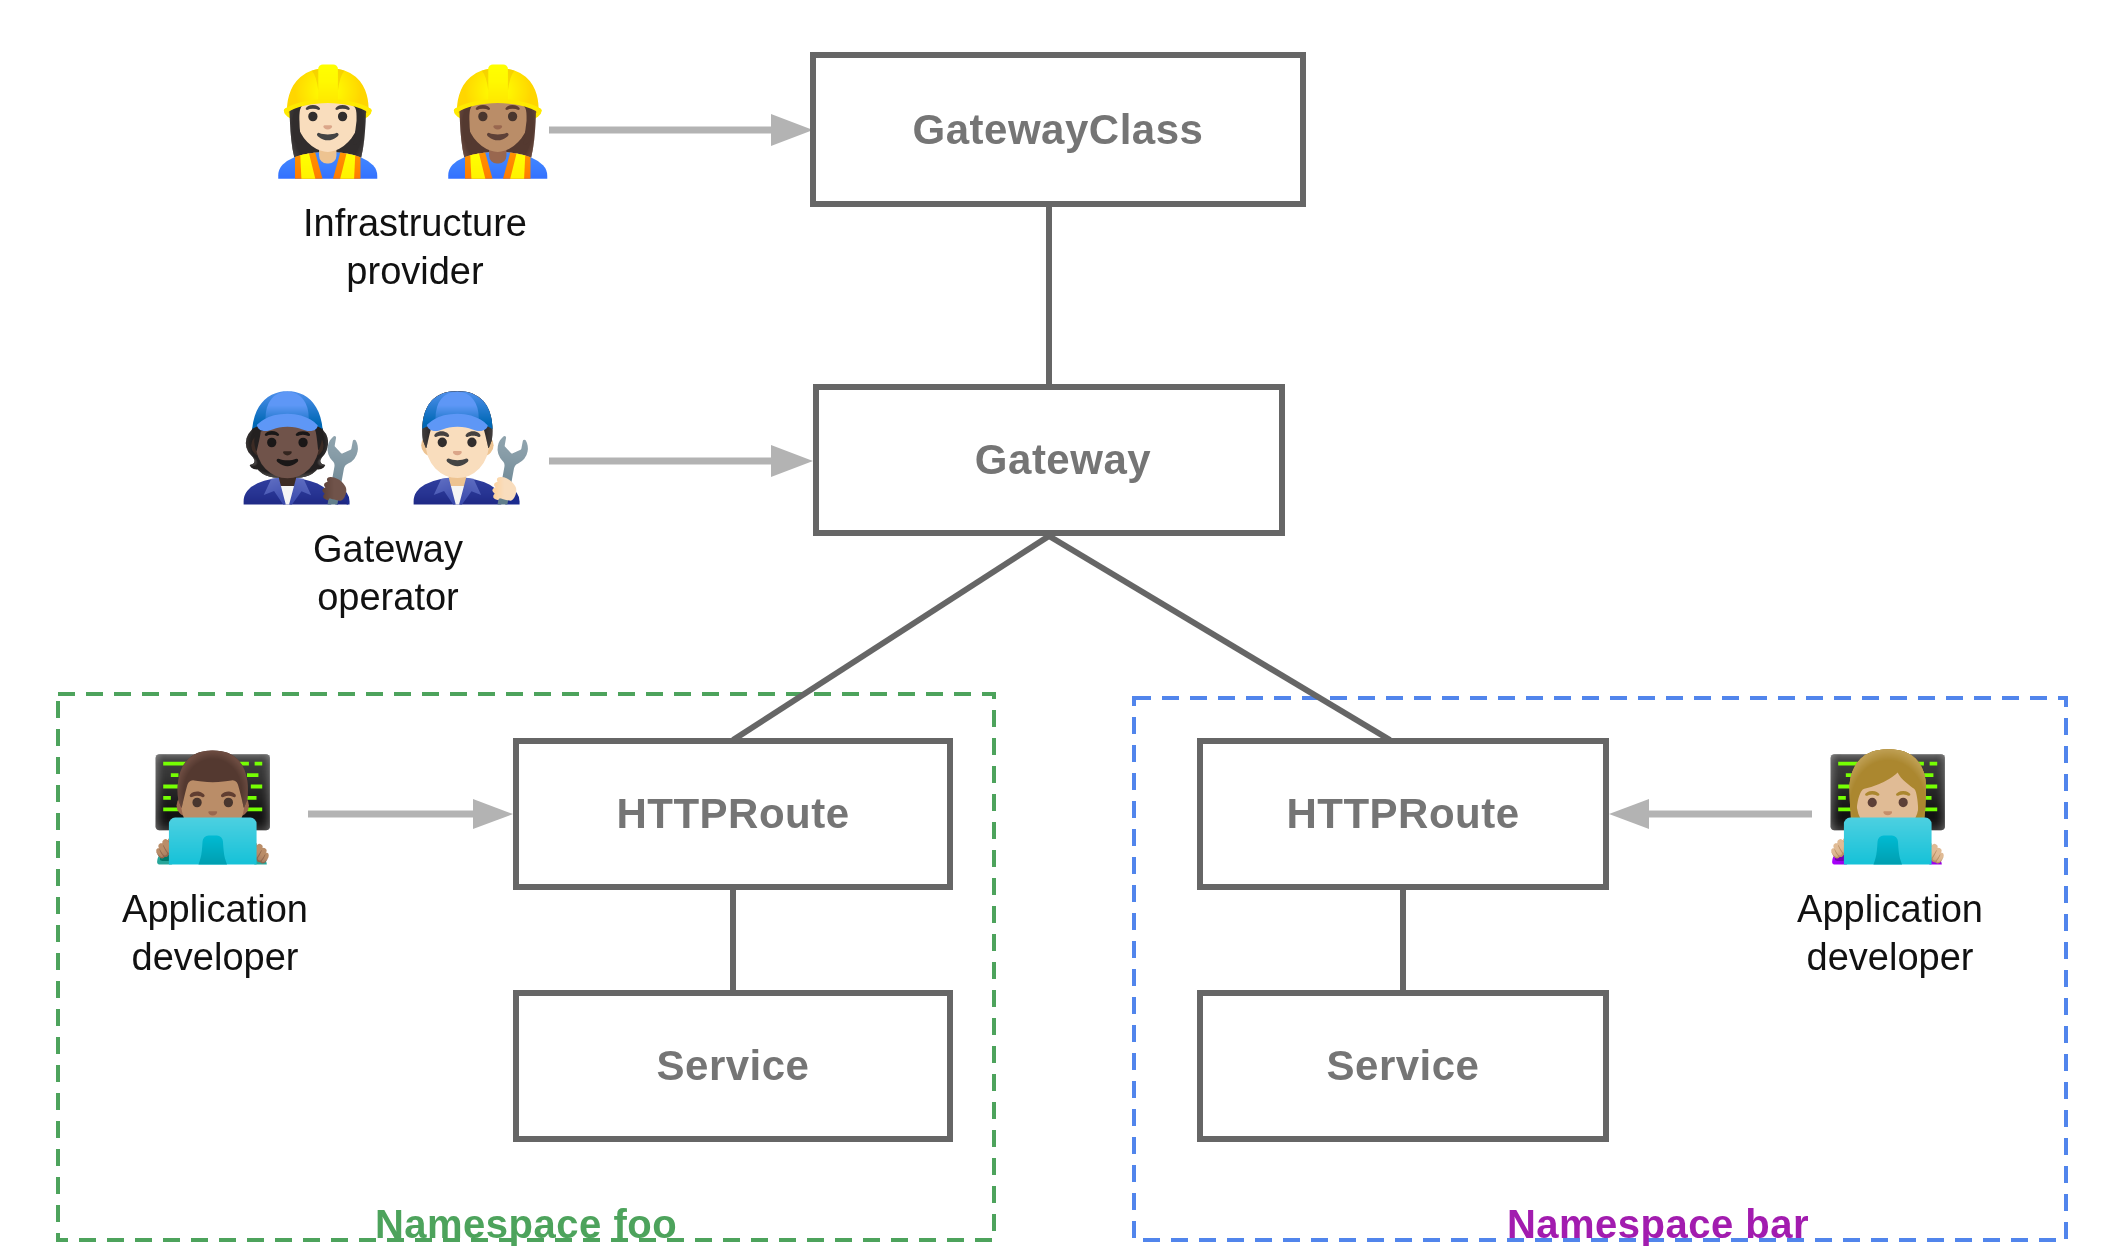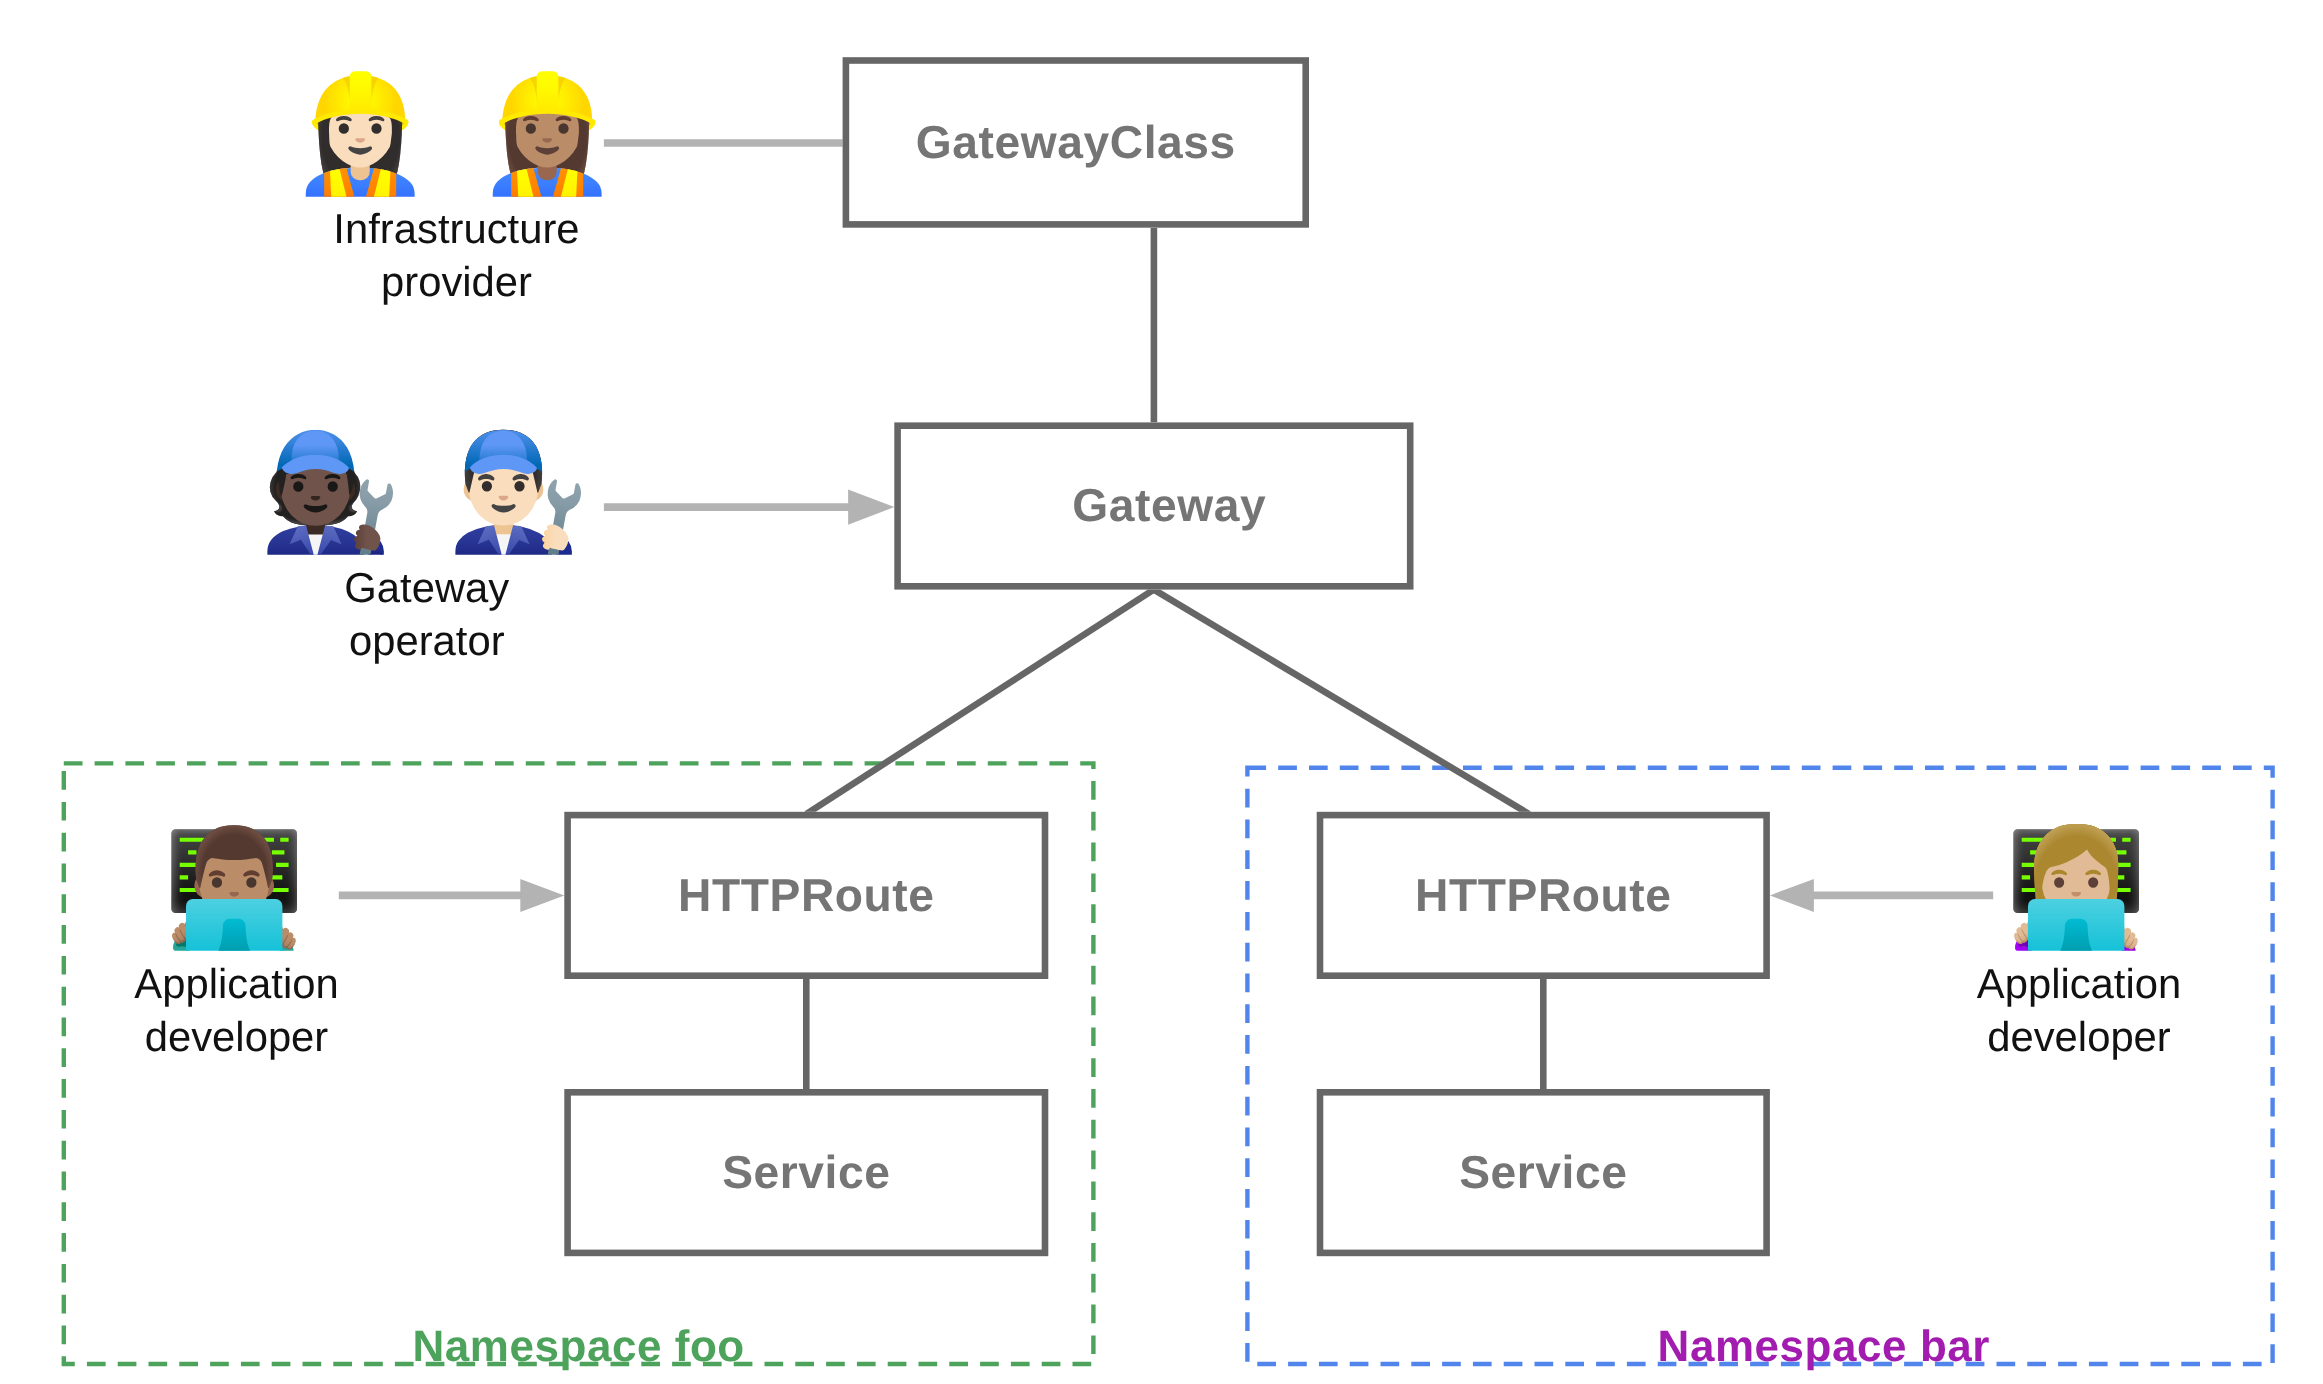--- a/index.html
+++ b/index.html
@@ -6,33 +6,33 @@
   .stage{
     position:relative;width:2112px;height:1258px;background:#ffffff;
     font-family:"Liberation Sans",sans-serif;overflow:hidden;
   }
   .wires{position:absolute;left:0;top:0;width:2112px;height:1258px;}
   .node{
     position:absolute;box-sizing:border-box;background:#ffffff;
     border:6px solid #666666;display:flex;align-items:center;justify-content:center;
     font-weight:bold;font-size:42px;color:#757575;letter-spacing:0.5px;
   }
-  .n-gwc   {left:766px; top:52px;  width:424px; height:155px;}
+  .n-gwc   {left:810px; top:52px;  width:496px; height:155px;}
   .n-gw    {left:813px; top:384px; width:472px; height:152px;padding-left:28px;}
   .n-hr-foo{left:513px; top:738px; width:440px; height:152px;}
   .n-sv-foo{left:513px; top:990px; width:440px; height:152px;}
   .n-hr-bar{left:1197px;top:738px; width:412px; height:152px;}
   .n-sv-bar{left:1197px;top:990px; width:412px; height:152px;}
   .persona{position:absolute;text-align:center;}
   .persona .emoji{
     font-size:104px;line-height:1.22;white-space:nowrap;letter-spacing:4px;
     font-family:"DejaVu Sans",sans-serif;
   }
   .persona .plabel{
-    font-size:38px;line-height:48px;color:#111111;
+    margin-top:14px;font-size:38px;line-height:48px;color:#111111;
     white-space:pre-line;
   }
   .p-infra  {left:260px; top:58px;  width:310px;}
   .p-cluster{left:233px; top:384px; width:310px;}
   .p-dev-foo{left:65px;  top:744px; width:300px;}
   .p-dev-bar{left:1740px;top:744px; width:300px;}
   .ns-label{
     position:absolute;font-weight:bold;font-size:40px;line-height:48px;
     text-align:center;letter-spacing:0.5px;margin-top:16px;
   }

